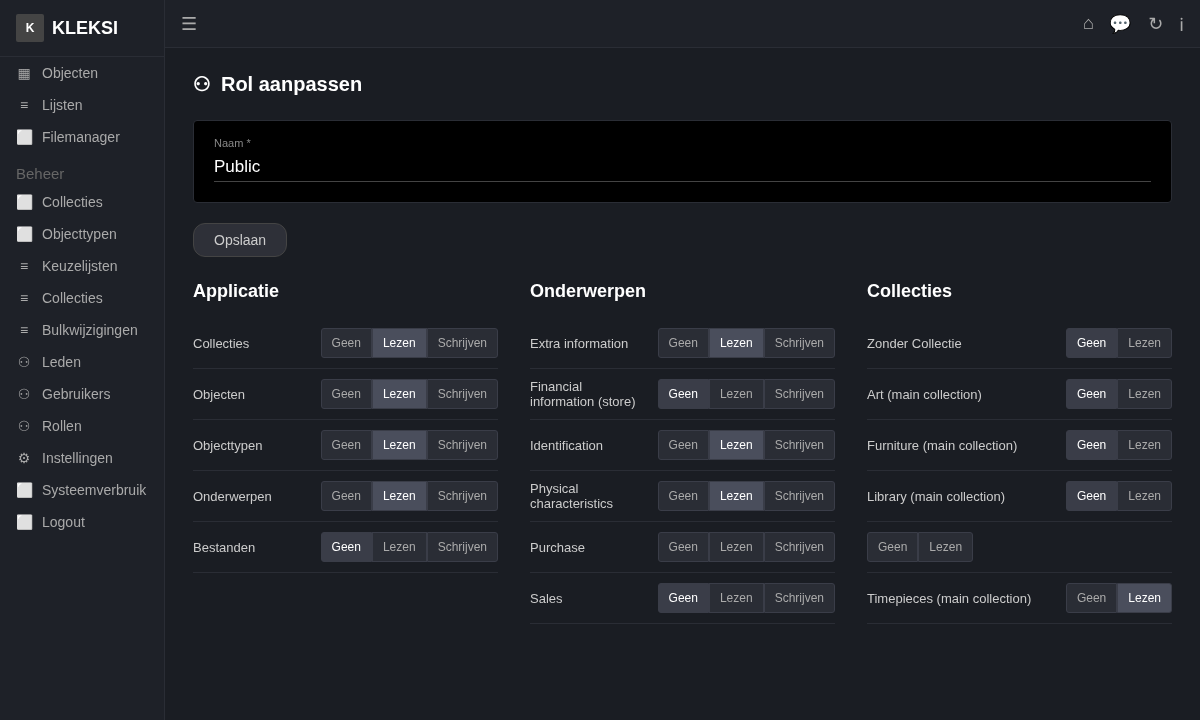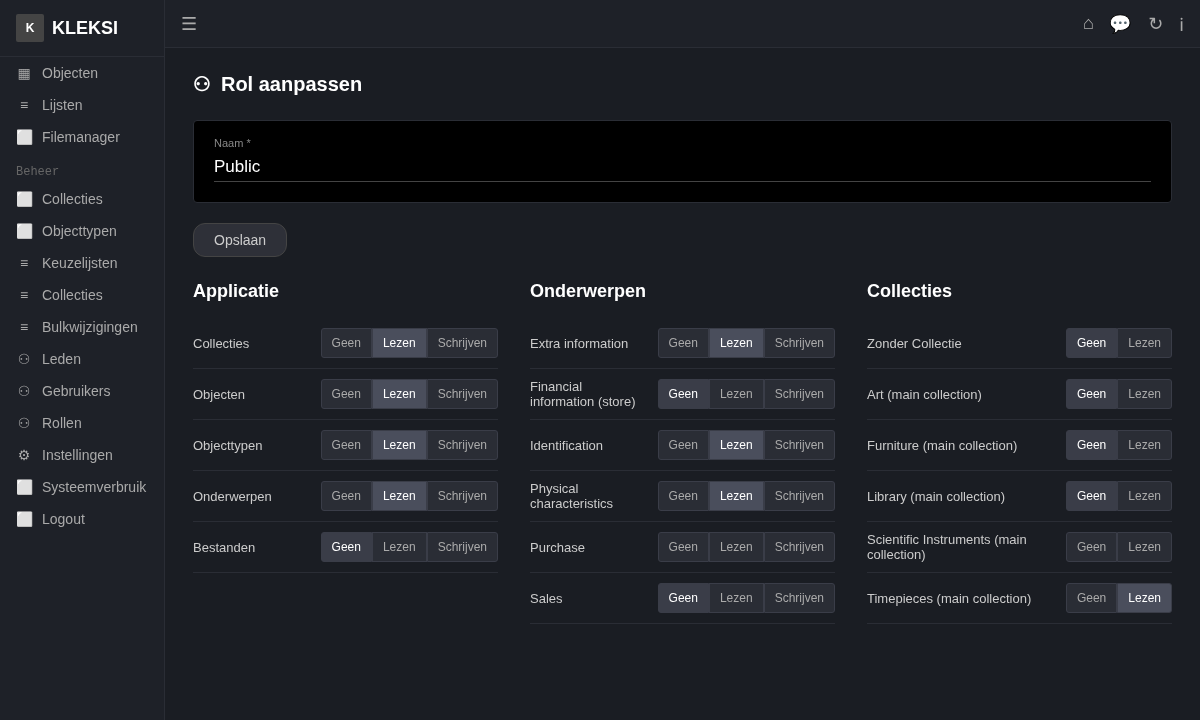--- a/index.html
+++ b/index.html
@@ -22,23 +22,22 @@
       border-bottom: 1px solid #2a2d35;
     }
     #sidebar .logo-icon {
       width: 28px; height: 28px;
       background: #444;
       display: flex; align-items: center; justify-content: center;
       font-size: 12px; color: #fff;
       border-radius: 2px;
     }
     .sidebar-section-label {
-      color: #666; font-size: 12px; padding: 12px 16px 4px;
+      color: #666; font-size: 15px; padding: 12px 16px 4px;
       text-transform: none;
-      font-family: Liberation Mono, monospace;
     }
     .sidebar-item {
       display: flex; align-items: center; gap: 10px;
       padding: 8px 16px;
       cursor: pointer; color: #aaa;
       border-radius: 0;
     }
     .sidebar-item .si-icon { font-size: 14px; width: 16px; text-align: center; }
 
     
@@ -365,21 +364,20 @@
           </div>
         </div>
         <div class="perm-row">
           <span class="perm-label">Library (main collection)</span>
           <div class="perm-buttons">
             <button class="perm-btn active-geen">Geen</button>
             <button class="perm-btn">Lezen</button>
           </div>
         </div>
         <div class="perm-row">
-          <span class="perm-label">Scientific Instruments (main collection)</span>
           <div class="perm-buttons">
             <button class="perm-btn">Geen</button>
             <button class="perm-btn">Lezen</button>
           </div>
         </div>
         <div class="perm-row">
           <span class="perm-label">Timepieces (main collection)</span>
           <div class="perm-buttons">
             <button class="perm-btn">Geen</button>
             <button class="perm-btn active-lezen">Lezen</button>

